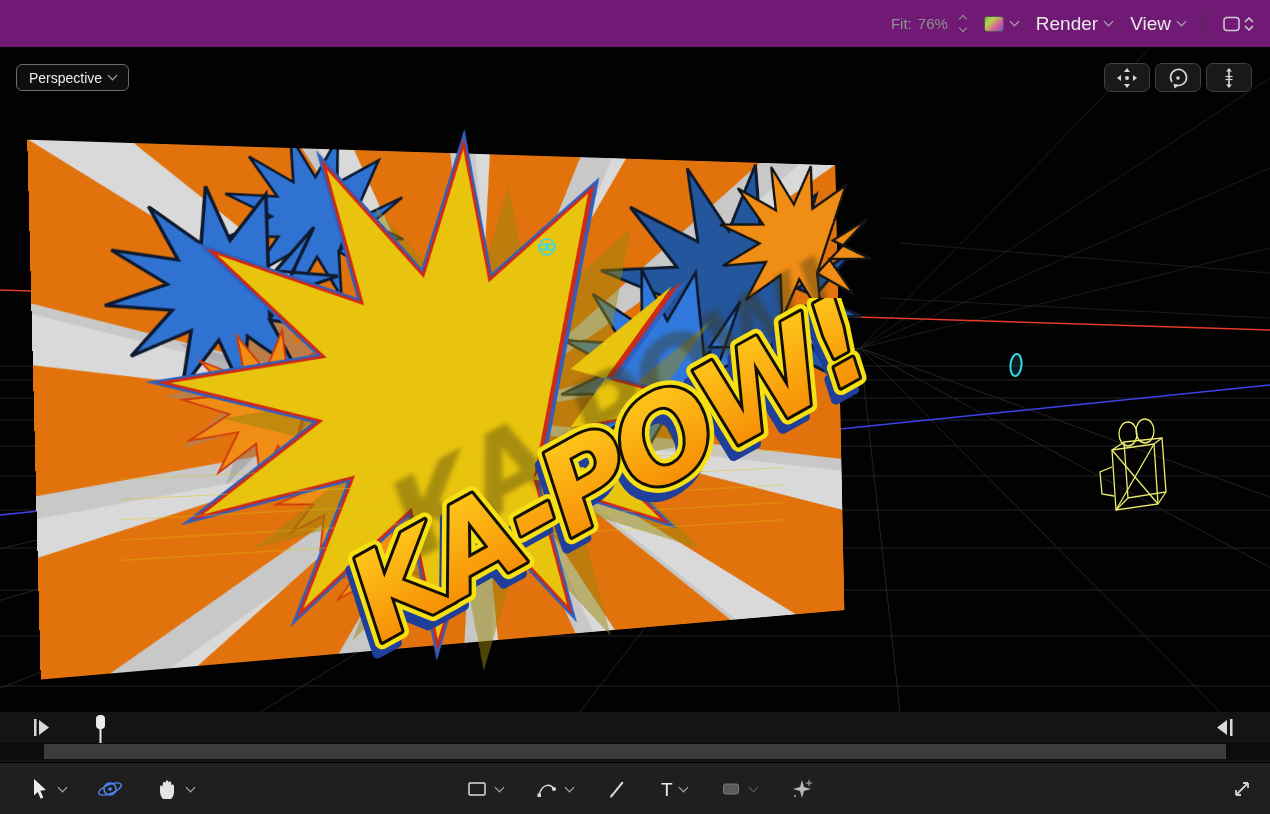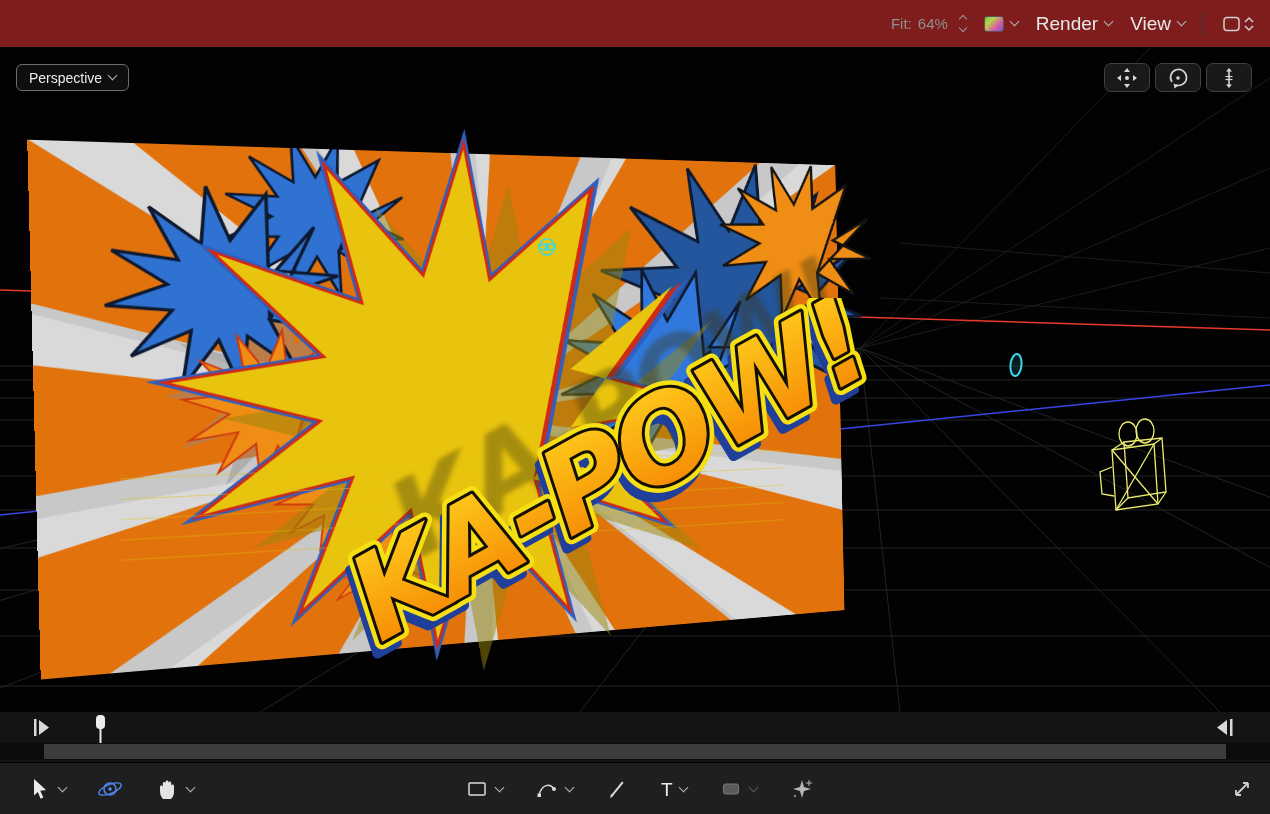--- a/index.html
+++ b/index.html
@@ -2,21 +2,21 @@
 <html><head>
 <meta charset="utf-8">
 <style>
   * { box-sizing: border-box; margin: 0; padding: 0; }
   html,body { width:1270px; height:814px; background:#000; overflow:hidden;
               font-family:"Liberation Sans", sans-serif; }
   .app { position:relative; width:1270px; height:814px; background:#000; }
 
   
   .topbar { position:absolute; top:0; left:0; width:100%; height:48px;
-            background:#7f1d1d; border-bottom:1px solid #060606;
+            background:#701a75; border-bottom:1px solid #060606;
             display:flex; align-items:center; justify-content:flex-end;
             padding-right:14px; gap:18px; }
   .topbar .lbl { color:#8f8f8f; font-size:15px; }
   .topbar .menu { color:#e8e8e8; font-size:19px; display:flex; align-items:center; cursor:default; }
   .chev { width:7px; height:7px; border-right:1.7px solid #b5b5b5; border-bottom:1.7px solid #b5b5b5;
           transform:rotate(45deg); display:inline-block; margin-left:7px; margin-top:-4px; }
   .chev.dim { border-color:#5d5d5d; }
   .stepper { display:inline-flex; flex-direction:column; gap:3px; margin-left:6px; }
   .stepper i { width:6px; height:6px; border-right:1.6px solid #9a9a9a; border-bottom:1.6px solid #9a9a9a; display:block; }
   .stepper .up { transform:rotate(-135deg); }
@@ -60,21 +60,21 @@
   .ttxt { color:#ececec; font-size:19px; font-weight:500; line-height:1; }
 </style>
 </head>
 <body>
 
 <div class="app">
 
   <header class="topbar">
     <div class="fitgroup">
       <span class="lbl">Fit:</span>
-      <span class="lbl">64%</span>
+      <span class="lbl">76%</span>
       <span class="stepper">
           <i class="up"></i>
           <i class="dn"></i>
         </span>
     </div>
     <div class="menu">
       <span class="colorwell"></span>
       <span class="chev"></span>
     </div>
     <div class="menu">

